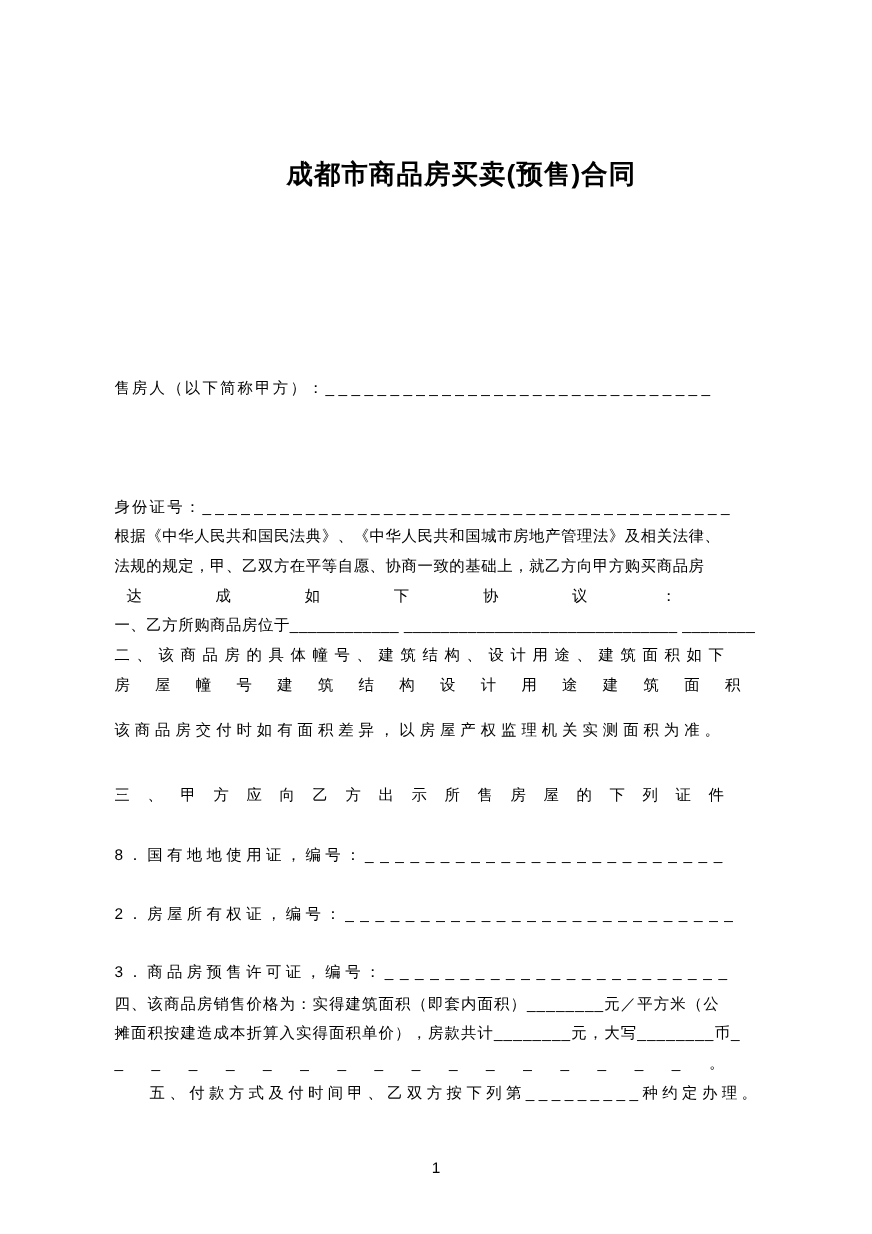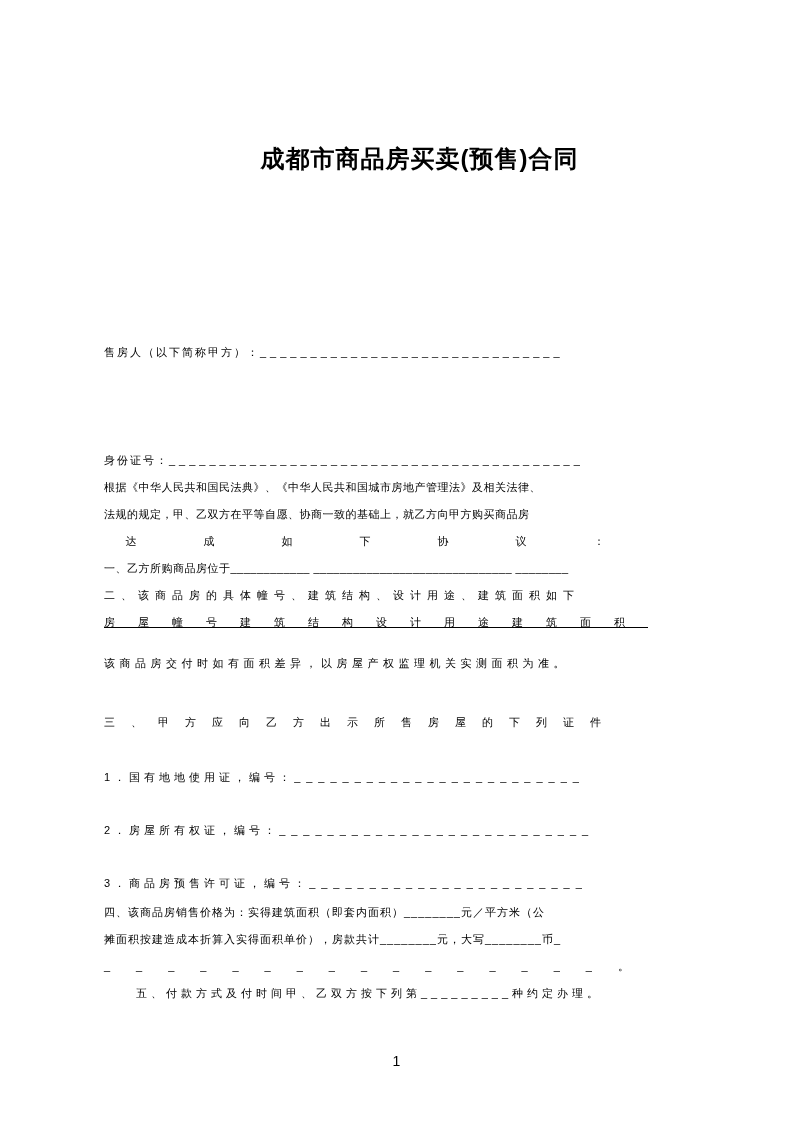--- a/index.html
+++ b/index.html
@@ -22,21 +22,21 @@
     font-size: 24px;
     font-weight: 700;
     letter-spacing: 1px;
     line-height: 33px;
     padding-left: 19px;
   }
   .ln {
     position: absolute;
     left: 104px;
     width: 589px;
-    font-size: 11px;
+    font-size: 14px;
     line-height: 27px;
     white-space: nowrap;
     font-weight: 400;
   }
   .pagenum {
     position: absolute;
     top: 1051px;
     left: 0;
     width: 793px;
     text-align: center;
@@ -54,21 +54,21 @@
   .ls-26 { letter-spacing: 26px; }
   .ls-67 { letter-spacing: 67px; text-align: center; }
   .y-l1  { top: 339px; }
   .y-l2  { top: 394px; }
   .y-l3  { top: 447px; }
   .y-l4  { top: 474px; }
   .y-l5  { top: 501px; }
   .y-l6  { top: 528px; }
   .y-l7  { top: 555px; }
   .y-l8  { top: 582px; }
-  .y-l9  { top: 609px; text-decoration: underline; }
+  .y-l9  { top: 609px; }
   .y-l10 { top: 650px; }
   .y-l11 { top: 709px; }
   .y-l12 { top: 764px; }
   .y-l13 { top: 817px; }
   .y-l14 { top: 870px; }
   .y-l15 { top: 899px; }
   .y-l16 { top: 926px; }
   .y-l17 { top: 953px; }
   .y-l18 { top: 980px; margin-left: 32px; }
 </style>
@@ -93,21 +93,21 @@
   <div class="ln y-l7 ls-05">一、乙方所购商品房位于____________ ______________________________ ________</div>
 
   <div class="ln y-l8 ls-6">二、该商品房的具体幢号、建筑结构、设计用途、建筑面积如下</div>
 
   <div class="ln y-l9 ls-23">房屋幢号建筑结构设计用途建筑面积</div>
 
   <div class="ln y-l10 ls-45">该商品房交付时如有面积差异，以房屋产权监理机关实测面积为准。</div>
 
   <div class="ln y-l11 ls-16">三、甲方应向乙方出示所售房屋的下列证件</div>
 
-  <div class="ln y-l12"><span class="ls-4">1．国有地地使用证，编号：</span><span class="ls-6">________________________</span></div>
+  <div class="ln y-l12"><span class="ls-4">8．国有地地使用证，编号：</span><span class="ls-6">________________________</span></div>
 
   <div class="ln y-l13"><span class="ls-4">2．房屋所有权证，编号：</span><span class="ls-6">__________________________</span></div>
 
   <div class="ln y-l14"><span class="ls-4">3．商品房预售许可证，编号：</span><span class="ls-6">_______________________</span></div>
 
   <div class="ln y-l15 ls-1">四、该商品房销售价格为：实得建筑面积（即套内面积）________元／平方米（公</div>
 
   <div class="ln y-l16 ls-1">摊面积按建造成本折算入实得面积单价），房款共计________元，大写________币_</div>
 
   <div class="ln y-l17 ls-26">________________。</div>

